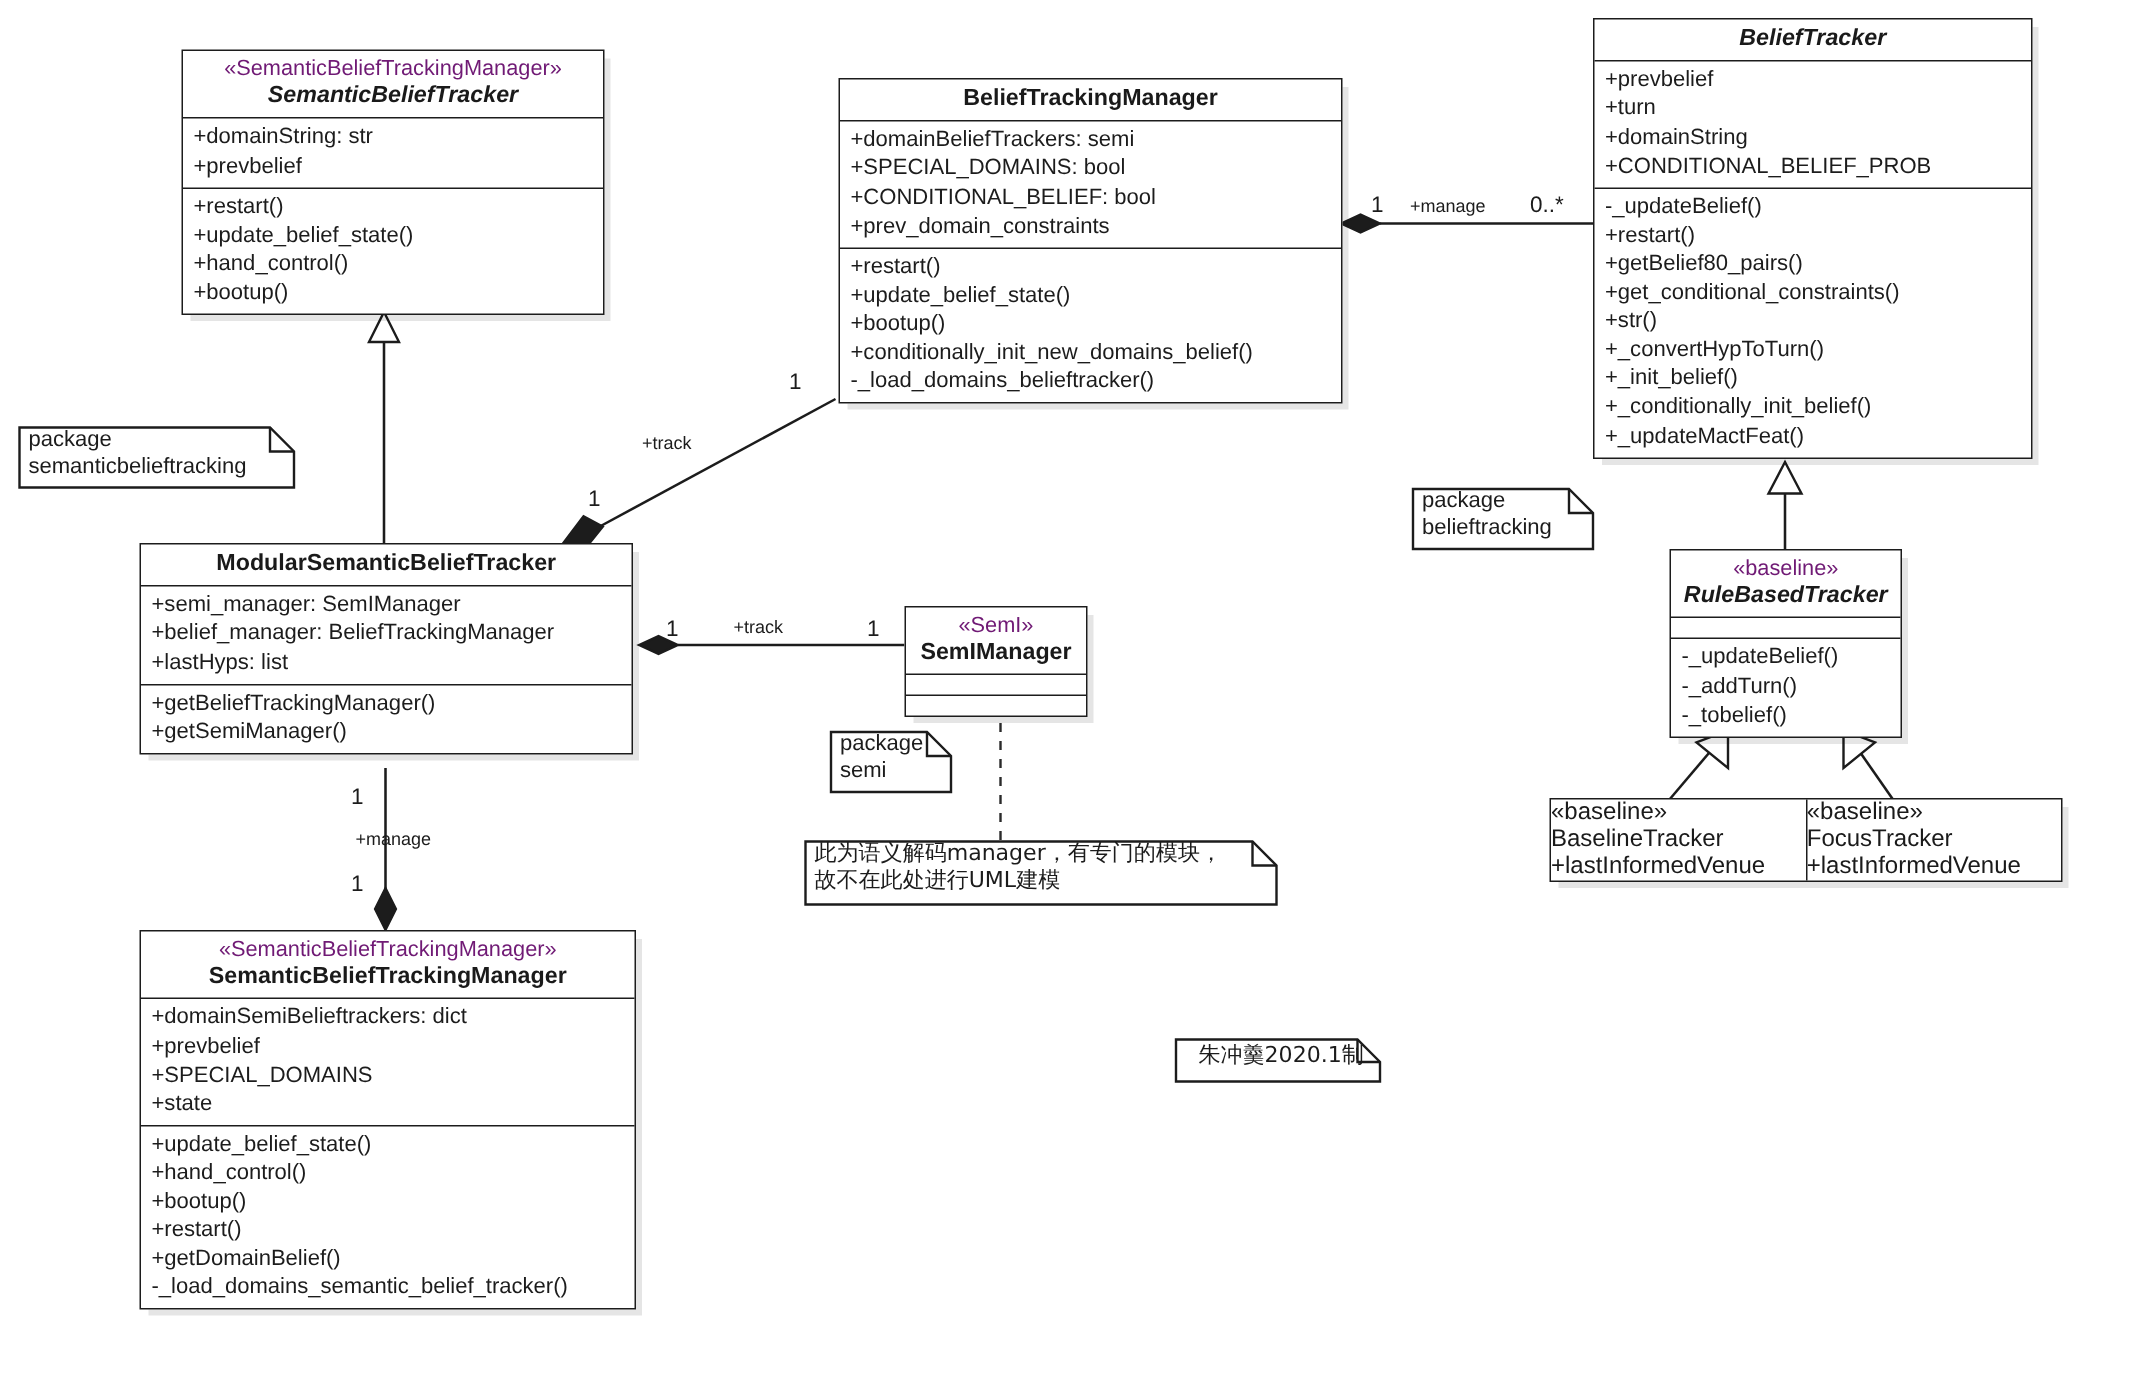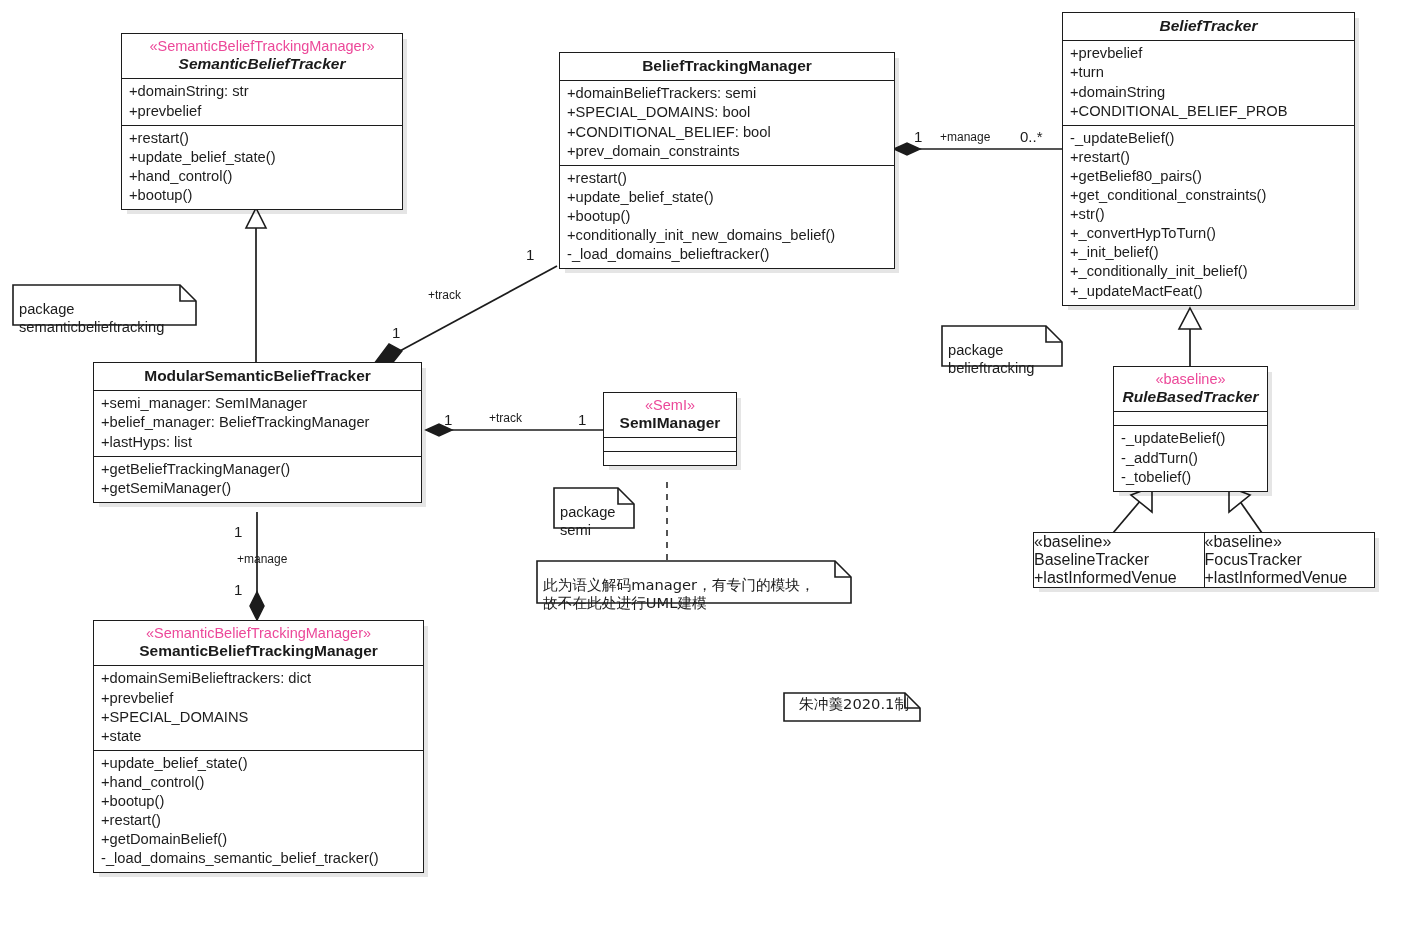--- a/index.html
+++ b/index.html
@@ -6,40 +6,40 @@
   body{width:1423px;height:926px;position:relative;overflow:hidden;
        font-family:"Liberation Sans","DejaVu Sans",sans-serif;color:#1a1a1a;}
   #canvas{position:absolute;left:0;top:0;width:1423px;height:926px;}
 
   svg#edges{position:absolute;left:0;top:0;width:1423px;height:926px;pointer-events:none;}
 
   
   .cls{position:absolute;background:#ffffff;border:1.6px solid #1c1c1c;
        box-shadow:5px 5px 0 -1px rgba(0,0,0,0.10);box-sizing:border-box;}
   .cls .hdr{padding:4px 6px 5px 6px;text-align:center;line-height:1.18;}
-  .cls .stereo{font-size:14.5px;color:#ec4899;}
+  .cls .stereo{font-size:14.5px;color:#701a75;}
   .cls .nm{font-size:15.5px;font-weight:bold;}
   .cls .nm.abs{font-style:italic;}
   .cls .sect{border-top:1.6px solid #1c1c1c;padding:3px 6px 4px 7px;}
   .cls .sect.empty{height:13px;padding:0;}
   .cls .row{font-size:14.7px;line-height:1.30;white-space:nowrap;color:#1c1c1c;}
   .cls .row.stat{}
 
   
   .pair{position:absolute;display:flex;background:#fff;border:1.6px solid #1c1c1c;
         box-shadow:5px 5px 0 -1px rgba(0,0,0,0.10);box-sizing:border-box;}
   .pair>.half{flex:1;box-sizing:border-box;}
   .pair>.half+.half{border-left:1.6px solid #1c1c1c;}
 
   
   .note{position:absolute;font-size:14.7px;line-height:1.25;color:#1c1c1c;
         box-sizing:border-box;}
   .note .body{position:relative;width:100%;height:100%;}
   .note svg{position:absolute;left:0;top:0;overflow:visible;}
-  .note .txt{position:relative;padding:16px 16px 3px 7px;white-space:pre;}
+  .note .txt{position:relative;padding:0 16px 3px 7px;white-space:pre;}
   .note.cjk .txt{font-family:"DejaVu Sans","Liberation Sans",sans-serif;}
 
   
   .lbl{position:absolute;font-size:12px;color:#1c1c1c;white-space:nowrap;}
   .mult{position:absolute;font-size:15px;color:#1c1c1c;white-space:nowrap;}
 </style>
 </head>
 <body>
 
 <div id="canvas">
@@ -163,21 +163,21 @@
       <div class="row">+semi_manager: SemIManager</div>
       <div class="row">+belief_manager: BeliefTrackingManager</div>
       <div class="row">+lastHyps: list</div>
     </div>
     <div class="sect">
       <div class="row stat">+getBeliefTrackingManager()</div>
       <div class="row stat">+getSemiManager()</div>
     </div>
   </div>
 
-  <div class="cls" style="left:603px;top:392px;width:134px;">
+  <div class="cls" style="left:603px;top:404px;width:122px;">
     <div class="hdr">
       <div class="stereo">«SemI»</div>
       <div class="nm">SemIManager</div>
     </div>
     <div class="sect empty"></div>
     <div class="sect empty"></div>
   </div>
 
   <div class="cls" style="left:93px;top:620px;width:331px;">
     <div class="hdr">

